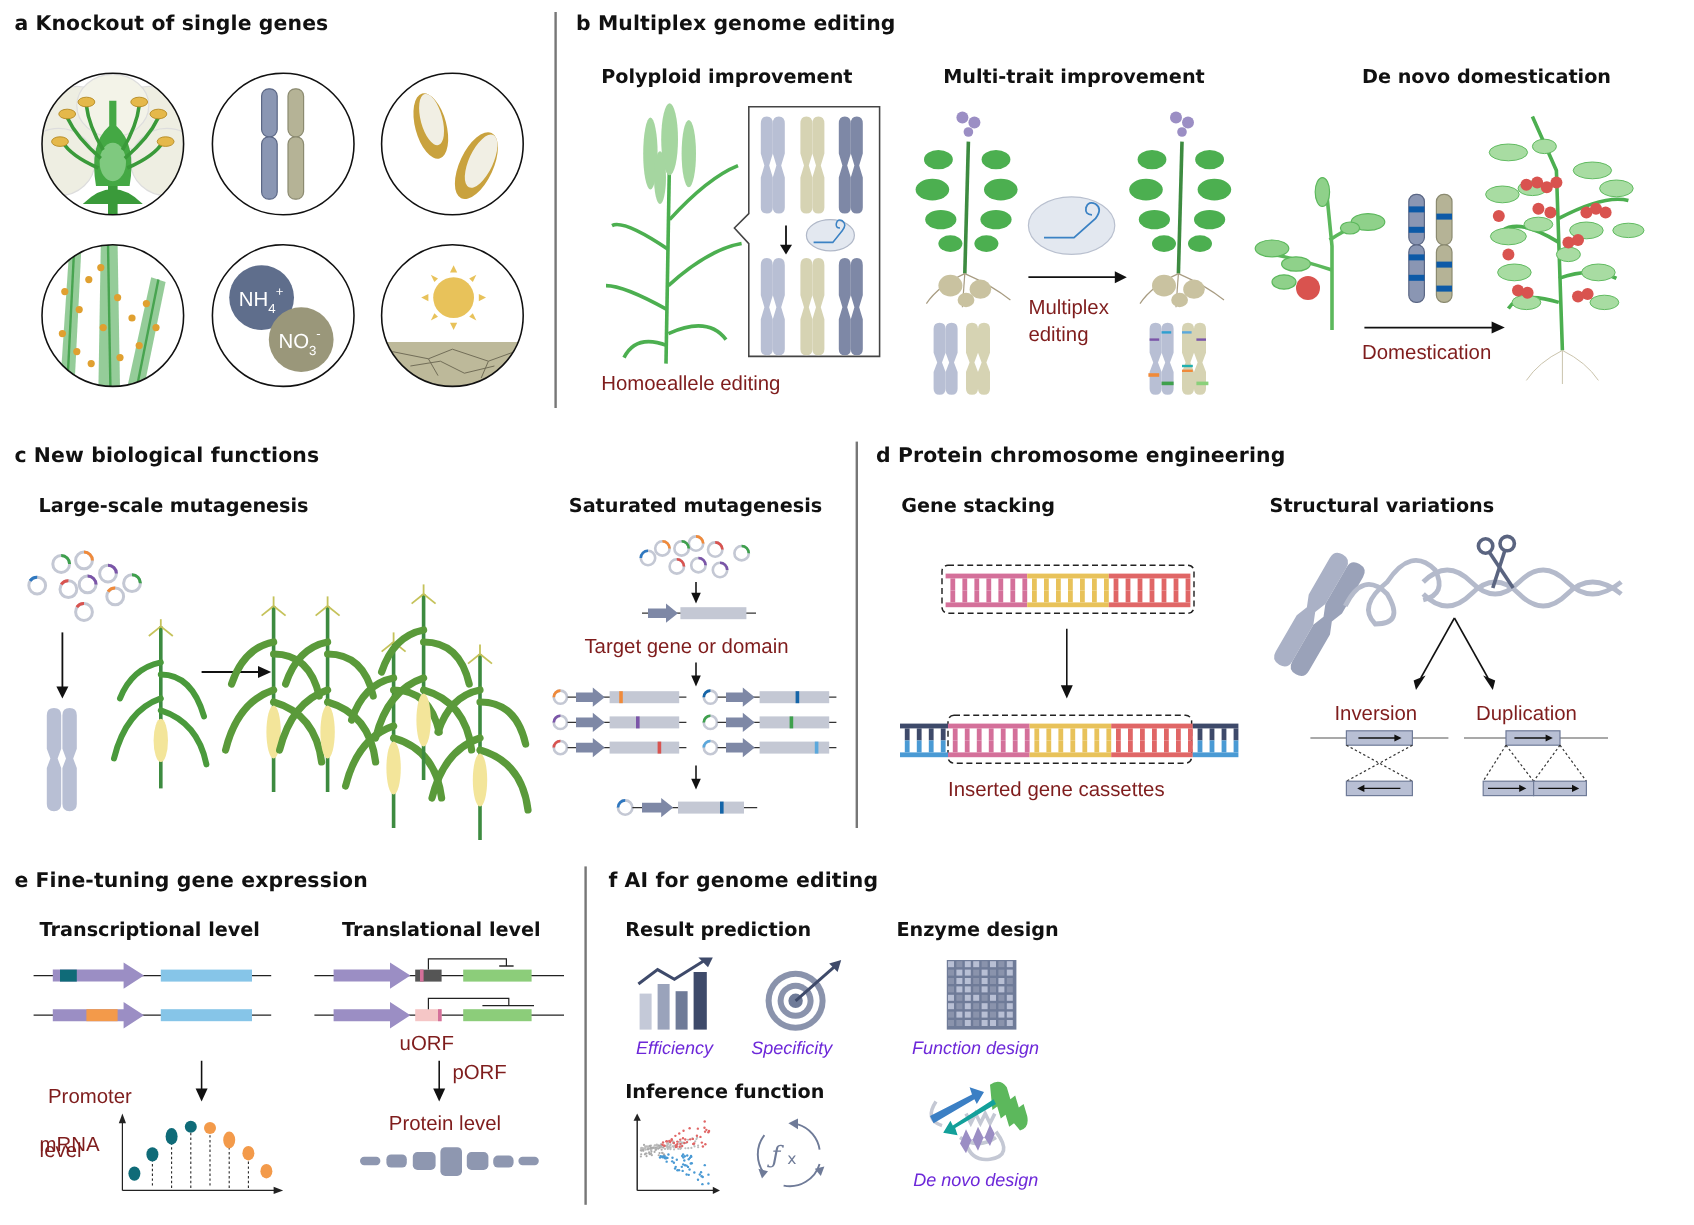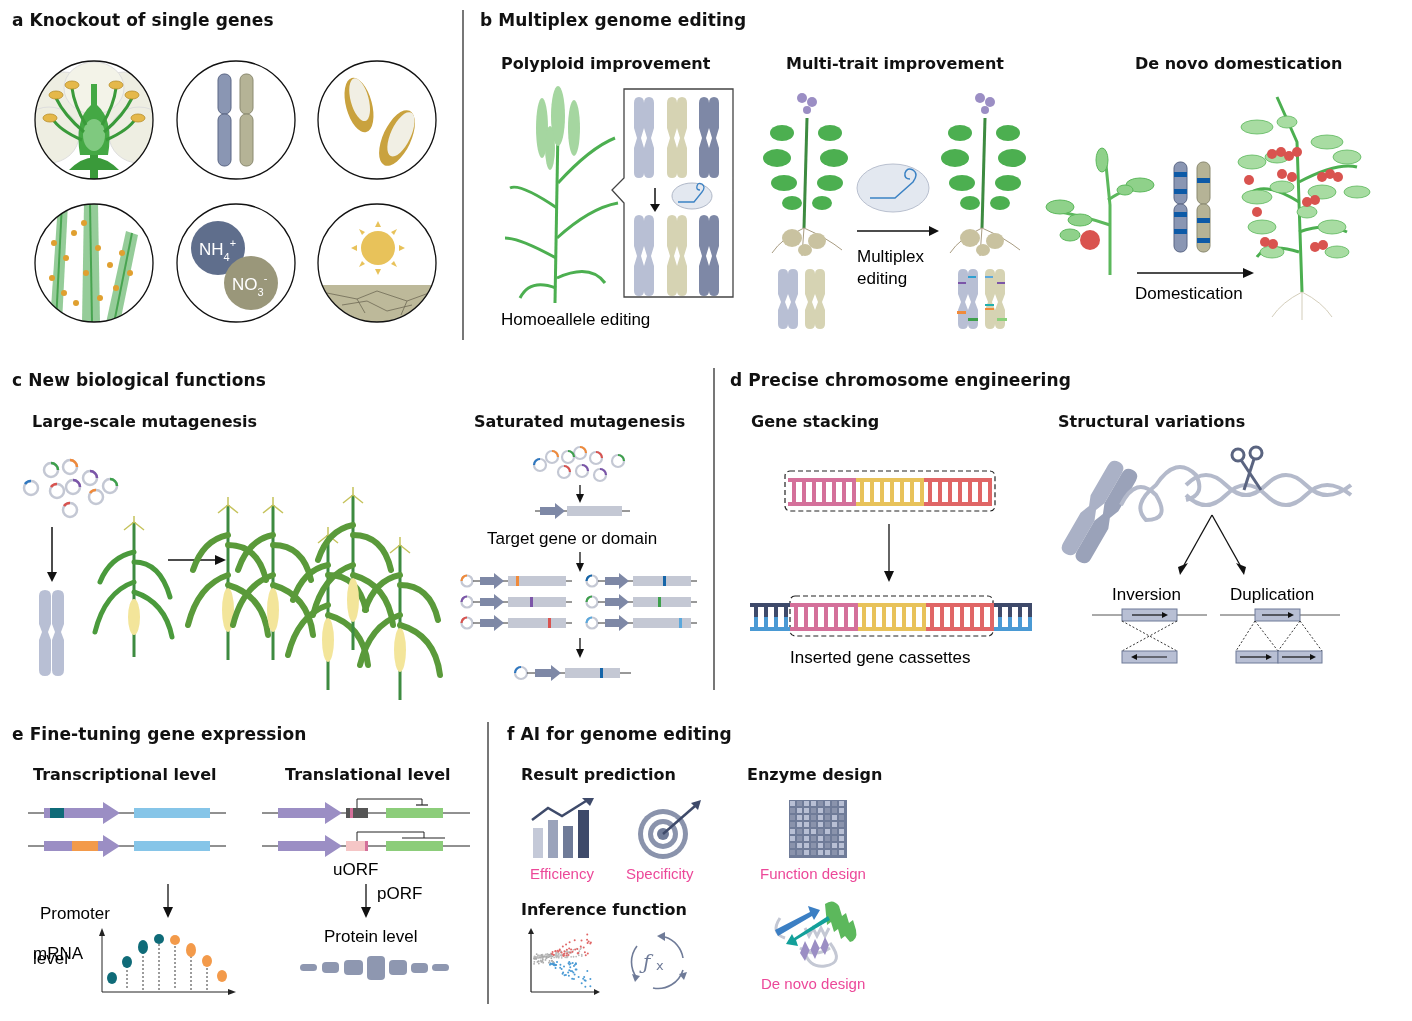--- a/index.html
+++ b/index.html
@@ -1,21 +1,21 @@
 <!DOCTYPE html>
 <html><head>
 <meta charset="utf-8">
 <style>
   html,body{margin:0;padding:0;background:#fff;}
   body{width:1412px;height:1021px;position:relative;overflow:hidden;font-family:"Liberation Sans",sans-serif;color:#111;}
   .ptitle{position:absolute;font-family:"DejaVu Sans",sans-serif;font-weight:bold;font-size:17px;white-space:nowrap;letter-spacing:0.1px;}
   .ptitle .ltr{font-weight:bold;margin-right:6px;}
   .sub{position:absolute;font-family:"DejaVu Sans",sans-serif;font-weight:bold;font-size:16px;white-space:nowrap;}
-  .lbl{position:absolute;font-family:"Liberation Sans",sans-serif;font-size:17px;white-space:nowrap;color:#000000;}
-  .lbl-sm{position:absolute;font-family:"Liberation Sans",sans-serif;font-size:15px;white-space:nowrap;color:#ec4899;}
+  .lbl{position:absolute;font-family:"Liberation Sans",sans-serif;font-size:17px;white-space:nowrap;color:#7f1d1d;}
+  .lbl-sm{position:absolute;font-family:"Liberation Sans",sans-serif;font-size:15px;white-space:nowrap;color:#6d28d9;font-style:italic;}
   .vdiv{position:absolute;width:1.5px;background:#777;}
   svg{position:absolute;overflow:visible;}
 </style>
 </head>
 <body>
 
 <div class="vdiv" style="left:462px;top:10px;height:330px;"></div>
 <div class="vdiv" style="left:713px;top:368px;height:322px;"></div>
 <div class="vdiv" style="left:487px;top:722px;height:282px;"></div>
 
@@ -551,21 +551,21 @@
 <svg style="left:513px;top:664px;" width="120" height="18" viewBox="0 0 120 18">
   <circle cx="8" cy="9" r="6" fill="none" stroke="#c4c8d4" stroke-width="2.2"></circle>
   <path d="M2 9 A6 6 0 0 1 8 3" fill="none" stroke="#2f78c0" stroke-width="2.2"></path>
   <line x1="14" y1="9" x2="118" y2="9" stroke="#333" stroke-width="1"></line>
   <polygon points="22,5 38,5 38,1 48,9 38,17 38,13 22,13" fill="#7e88a6"></polygon>
   <rect x="52" y="4" width="55" height="10" fill="#c4c8d4"></rect>
   <rect x="87" y="4" width="3" height="10" fill="#1565a8"></rect>
 </svg>
 
 <div class="ptitle" style="left:730px;top:370px;">
-  <span class="ltr">d</span><span>Precise chromosome engineering</span>
+  <span class="ltr">d</span><span>Protein chromosome engineering</span>
 </div>
 <div class="sub" style="left:751px;top:412px;">Gene stacking</div>
 <div class="sub" style="left:1058px;top:412px;">Structural variations</div>
 
 <svg style="left:784px;top:470px;" width="212" height="44" viewBox="0 0 212 44">
   <rect x="1" y="1" width="210" height="40" rx="5" fill="none" stroke="#222" stroke-width="1.2" stroke-dasharray="5,3"></rect>
   <g id="ladder-top">
       <rect x="4" y="8" width="68" height="4" fill="#d4709a"></rect>
       <rect x="4" y="32" width="68" height="4" fill="#d4709a"></rect>
       <rect x="8" y="12" width="4" height="10" fill="#d4709a"></rect>

